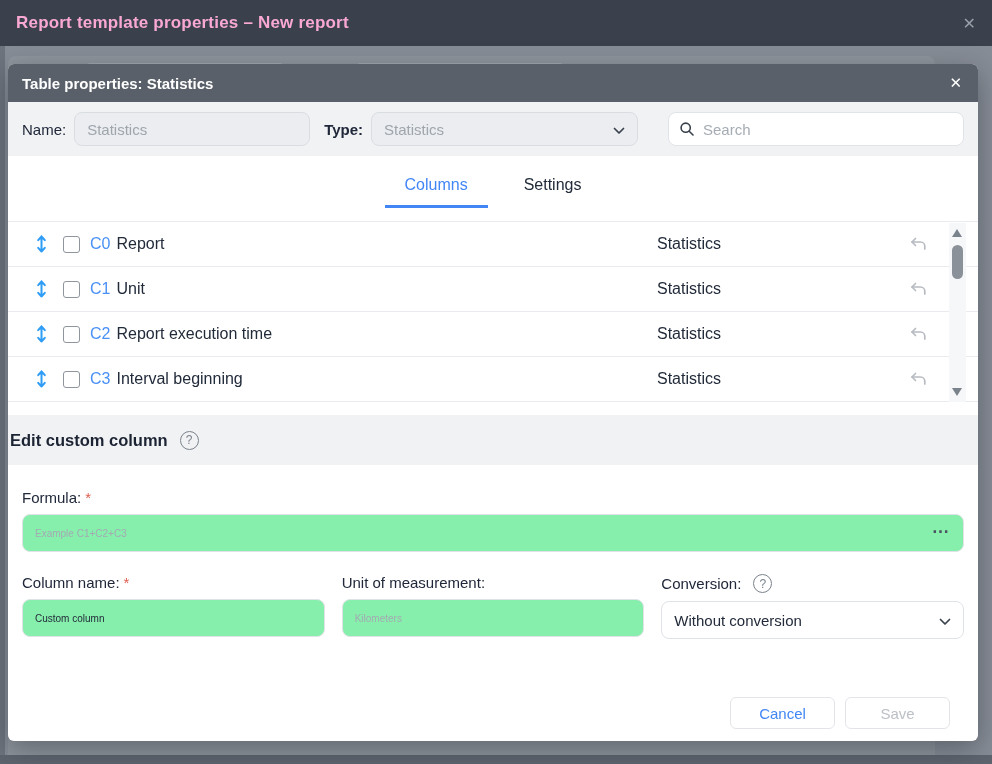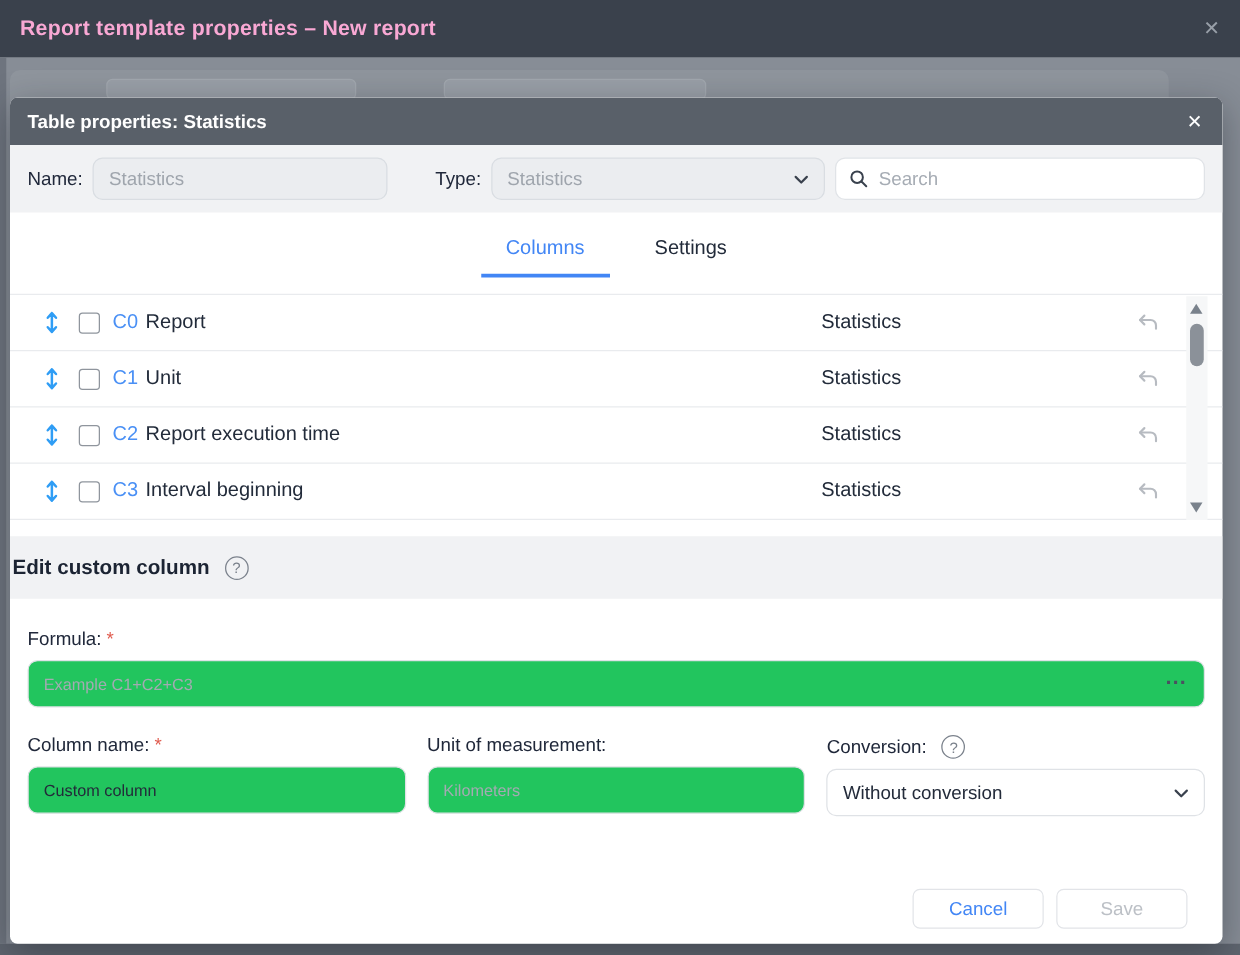--- a/index.html
+++ b/index.html
@@ -18,38 +18,38 @@
   .left-strip { position:absolute; left:0; top:0; width:5px; height:709px; background:#6e747e; }
   .ghost-dialog { position:absolute; left:8px; top:10px; width:927px; height:699px;
     background:#8f959d; border-radius:8px 8px 0 0; }
   .ghost-field { position:absolute; top:7px; height:17px; background:#999fa7;
     border:1px solid #a2a8af; border-radius:5px; }
   .gf1 { left:77px; width:200px; }
   .gf2 { left:347px; width:210px; }
   .bottom-strip { position:absolute; left:0; top:709px; width:992px; height:9px; background:#5f656f; }
 
   
-  .modal { position:absolute; left:8px; top:78px; width:970px; height:677px;
+  .modal { position:absolute; left:8px; top:64px; width:970px; height:677px;
     background:#ffffff; border-radius:6px; z-index:5; display:flex; flex-direction:column;
     box-shadow:0 8px 28px rgba(20,25,35,.38); overflow:hidden; }
 
   .modal-header { height:38px; flex:none; background:#596069; display:flex;
     align-items:center; padding:0 16px 0 14px; }
   .modal-title { color:#ffffff; font-size:15px; font-weight:bold; }
   .modal-close { margin-left:auto; color:#ffffff; font-size:15px; cursor:pointer; }
 
   
   .toolbar { height:54px; flex:none; background:#f1f2f4; display:flex;
     align-items:center; padding:0 14px; }
   .field-label { font-size:15px; color:#20283a; }
   .ctl { height:34px; border-radius:8px; font-size:15px; }
   .input-disabled { width:236px; margin-left:8px; background:#ebedf0;
     border:1px solid #d9dde2; color:#9fa5ad; padding:0 12px; outline:none; }
   .input-disabled::placeholder { color:#9fa5ad; opacity:1; }
-  .type-label { margin-left:38px; }
+  .type-label { margin-left:14px;font-weight:bold; }
   .select-disabled { width:267px; margin-left:8px; background:#ebedf0;
     border:1px solid #d9dde2; display:flex; align-items:center; padding:0 12px;
     color:#9fa5ad; cursor:pointer; }
   .select-disabled .chev { margin-left:auto; }
   .searchbox { margin-left:auto; width:296px; background:#ffffff;
     border:1px solid #e0e3e7; display:flex; align-items:center; padding:0 10px; }
   .searchbox input { border:none; outline:none; flex:1; font-size:15px;
     color:#20283a; margin-left:8px; background:transparent; font-family:inherit; }
   .searchbox input::placeholder { color:#a6acb4; opacity:1; }
 
@@ -89,22 +89,22 @@
   .edit-title { font-size:16.5px; font-weight:bold; color:#1c2433; }
   .help-icon { width:19px; height:19px; border:1.4px solid #7b828c; border-radius:50%;
     color:#7b828c; font-size:12px; display:inline-flex; align-items:center;
     justify-content:center; margin-left:12px; cursor:pointer; flex:none; }
 
   .form-area { flex:1; display:flex; flex-direction:column; padding:0 14px; }
   .form-label-row { margin-top:24px; display:flex; align-items:center; }
   .form-label { font-size:15px; color:#20283a; }
   .req { color:#e05c4f; margin-left:4px; font-size:15px; }
   .text-input { height:38px; margin-top:8px; border:1px solid #dfe2e6; border-radius:8px;
-    font-size:13px; color:#232b3a; padding:0 12px; outline:none; width:100%;
-    font-family:inherit; background:#22c55e; }
+    font-size:10px; color:#232b3a; padding:0 12px; outline:none; width:100%;
+    font-family:inherit; background:#86efac; }
   .text-input::placeholder { color:#a4aab2; opacity:1; }
   .formula-wrap { position:relative; }
   .formula-more { position:absolute; right:14px; top:17px; color:#4a5160;
     font-size:17px; font-weight:bold; letter-spacing:1px; cursor:pointer; line-height:1; }
 
   .triple { display:grid; grid-template-columns:1fr 1fr 1fr; column-gap:17px; margin-top:22px; }
   .triple .cell { display:flex; flex-direction:column; }
   .select-box { height:38px; margin-top:8px; border:1px solid #dfe2e6; border-radius:8px;
     display:flex; align-items:center; padding:0 12px; font-size:15px; color:#232b3a;
     cursor:pointer; background:#fff; }

